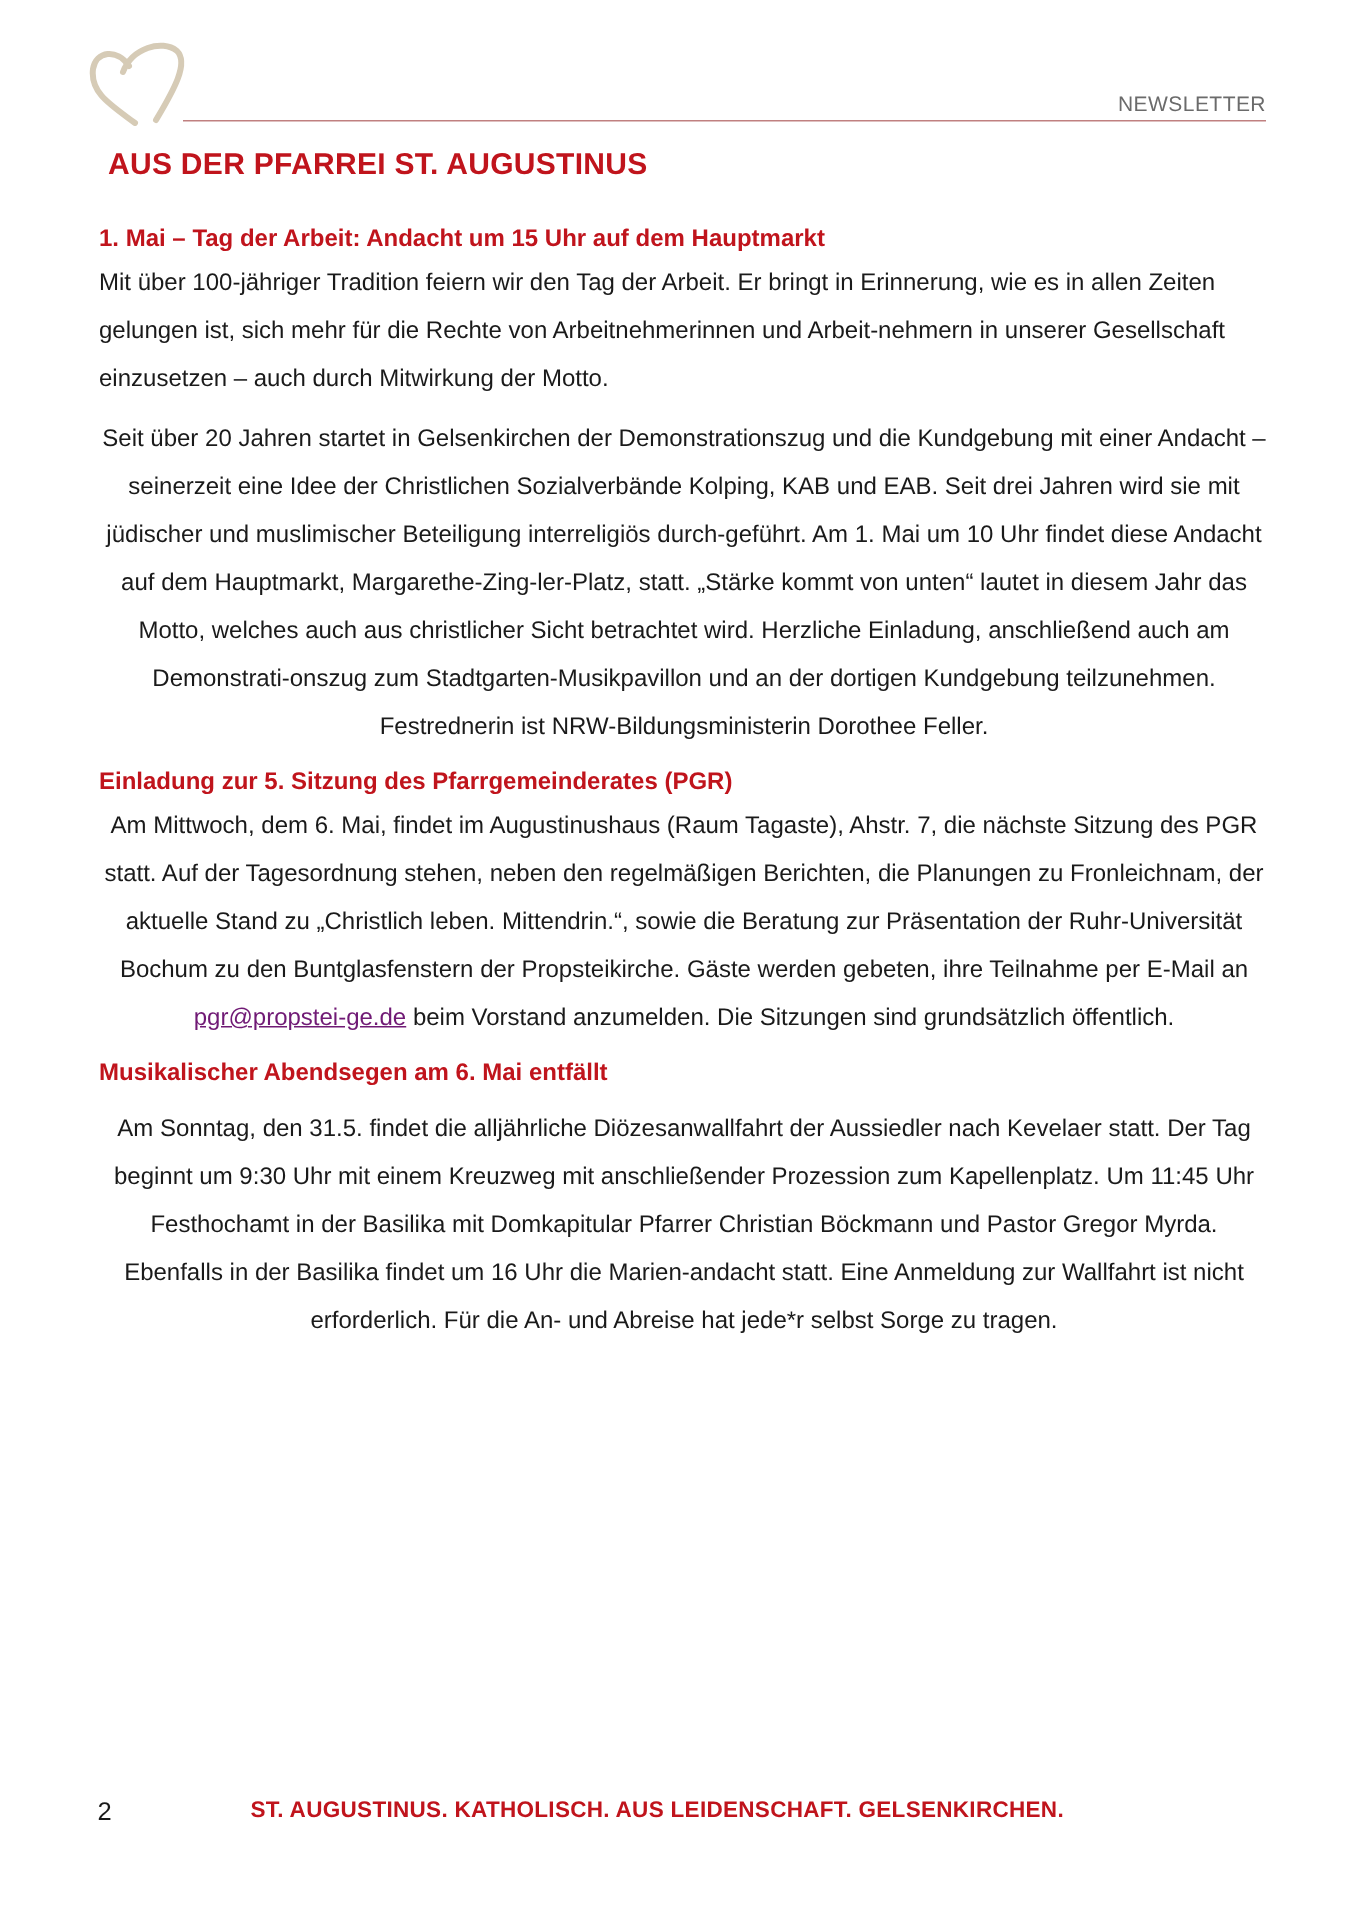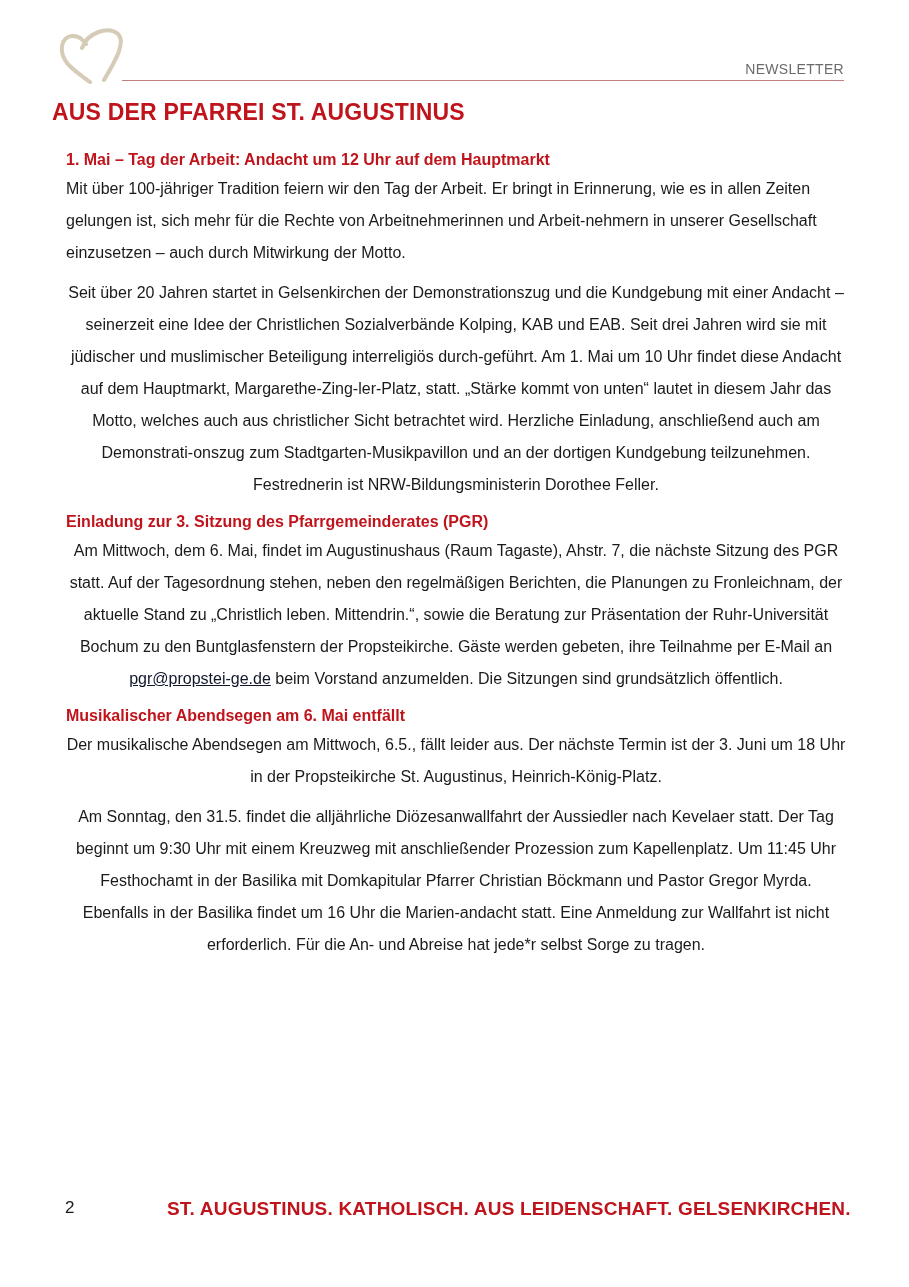--- a/index.html
+++ b/index.html
@@ -2,59 +2,58 @@
 <html><head>
 <meta charset="utf-8">
 <style>
   html, body { margin:0; padding:0; background:#ffffff; }
   body { width:909px; height:1287px; position:relative; overflow:hidden;
          font-family:"Liberation Sans", sans-serif; color:#1a1a1a; }
   .logo { position:absolute; left:56px; top:26px; width:70px; height:58px; }
   .header-rule { position:absolute; left:122px; top:80px; width:722px; height:1px; background:#c08080; }
   .newsletter-label { position:absolute; right:65px; top:61px; font-size:14px; font-weight:normal;
                       color:#6b6b6b; letter-spacing:0.3px; }
-  .page-title { position:absolute; left:52px; top:99px; margin:0; font-size:23px; font-weight:bold;
+  .page-title { position:absolute; left:72px; top:99px; margin:0; font-size:20px; font-weight:bold;
                 color:#c0141c; letter-spacing:0.2px; }
   .content { position:absolute; left:66px; top:147px; width:780px; }
   .section { margin:0 0 8px 0; }
   .section h2 { margin:0; font-size:16px; font-weight:bold; color:#c0141c; line-height:26px; }
   .section p { margin:0 0 8px 0; font-size:16px; line-height:32px; color:#1a1a1a; }
   .section p:last-child { margin-bottom:0;text-align:center; }
-  .section .link { color:#0f172a; text-decoration:underline; }
+  .section .link { color:#701a75; text-decoration:underline; }
   .page-number { position:absolute; left:65px; top:1198px; font-size:17px; color:#1a1a1a; }
-  .footer-slogan { position:absolute; left:167px; top:1198px; font-size:19px; font-weight:bold;
+  .footer-slogan { position:absolute; left:167px; top:1198px; font-size:15px; font-weight:bold;
                    color:#c0141c; letter-spacing:0.2px; }
 </style>
 </head>
 <body>
 
 <svg class="logo" viewBox="0 0 70 58">
   <path d="M34 56 C 18 44, 4 36, 6 20 C 8 8, 22 6, 30 18" fill="none" stroke="#d6cbb6" stroke-width="4" stroke-linecap="round"></path>
   <path d="M26 22 C 32 6, 52 0, 62 8 C 70 16, 60 34, 48 54" fill="none" stroke="#d6cbb6" stroke-width="4" stroke-linecap="round"></path>
 </svg>
 <div class="header-rule"></div>
 <div class="newsletter-label">NEWSLETTER</div>
 
 <h1 class="page-title">AUS DER PFARREI ST. AUGUSTINUS</h1>
 
 <div class="content">
   <div class="section">
-    <h2>1. Mai – Tag der Arbeit: Andacht um 12 Uhr auf dem Hauptmarkt</h2>
+    <h2>1. Mai – Tag der Arbeit: Andacht um 15 Uhr auf dem Hauptmarkt</h2>
     <p>Mit über 100-jähriger Tradition feiern wir den Tag der Arbeit. Er bringt in Erinnerung, wie es in allen Zeiten gelungen ist, sich mehr für die Rechte von Arbeitnehmerinnen und Arbeit-nehmern in unserer Gesellschaft einzusetzen – auch durch Mitwirkung der Motto.</p>
     <p>Seit über 20 Jahren startet in Gelsenkirchen der Demonstrationszug und die Kundgebung mit einer Andacht – seinerzeit eine Idee der Christlichen Sozialverbände Kolping, KAB und EAB. Seit drei Jahren wird sie mit jüdischer und muslimischer Beteiligung interreligiös durch-geführt. Am 1. Mai um 10 Uhr findet diese Andacht auf dem Hauptmarkt, Margarethe-Zing-ler-Platz, statt. „Stärke kommt von unten“ lautet in diesem Jahr das Motto, welches auch aus christlicher Sicht betrachtet wird. Herzliche Einladung, anschließend auch am Demonstrati-onszug zum Stadtgarten-Musikpavillon und an der dortigen Kundgebung teilzunehmen. Festrednerin ist NRW-Bildungsministerin Dorothee Feller.</p>
   </div>
 
   <div class="section">
-    <h2>Einladung zur 3. Sitzung des Pfarrgemeinderates (PGR)</h2>
+    <h2>Einladung zur 5. Sitzung des Pfarrgemeinderates (PGR)</h2>
     <p><span>Am Mittwoch, dem 6. Mai, findet im Augustinushaus (Raum Tagaste), Ahstr. 7, die nächste Sitzung des PGR statt. Auf der Tagesordnung stehen, neben den regelmäßigen Berichten, die Planungen zu Fronleichnam, der aktuelle Stand zu „Christlich leben. Mittendrin.“, sowie die Beratung zur Präsentation der Ruhr-Universität Bochum zu den Buntglasfenstern der Propsteikirche. Gäste werden gebeten, ihre Teilnahme per E-Mail an </span><a class="link">pgr@propstei-ge.de</a><span> beim Vorstand anzumelden. Die Sitzungen sind grundsätzlich öffentlich.</span></p>
   </div>
 
   <div class="section">
     <h2>Musikalischer Abendsegen am 6. Mai entfällt</h2>
-    <p>Der musikalische Abendsegen am Mittwoch, 6.5., fällt leider aus. Der nächste Termin ist der 3. Juni um 18 Uhr in der Propsteikirche St. Augustinus, Heinrich-König-Platz.</p>
   </div>
 
   <div class="section">
     <p>Am Sonntag, den 31.5. findet die alljährliche Diözesanwallfahrt der Aussiedler nach Kevelaer statt. Der Tag beginnt um 9:30 Uhr mit einem Kreuzweg mit anschließender Prozession zum Kapellenplatz. Um 11:45 Uhr Festhochamt in der Basilika mit Domkapitular Pfarrer Christian Böckmann und Pastor Gregor Myrda. Ebenfalls in der Basilika findet um 16 Uhr die Marien-andacht statt. Eine Anmeldung zur Wallfahrt ist nicht erforderlich. Für die An- und Abreise hat jede*r selbst Sorge zu tragen.</p>
   </div>
 </div>
 
 <div class="page-number">2</div>
 <div class="footer-slogan">ST. AUGUSTINUS. KATHOLISCH. AUS LEIDENSCHAFT. GELSENKIRCHEN.</div>
 

